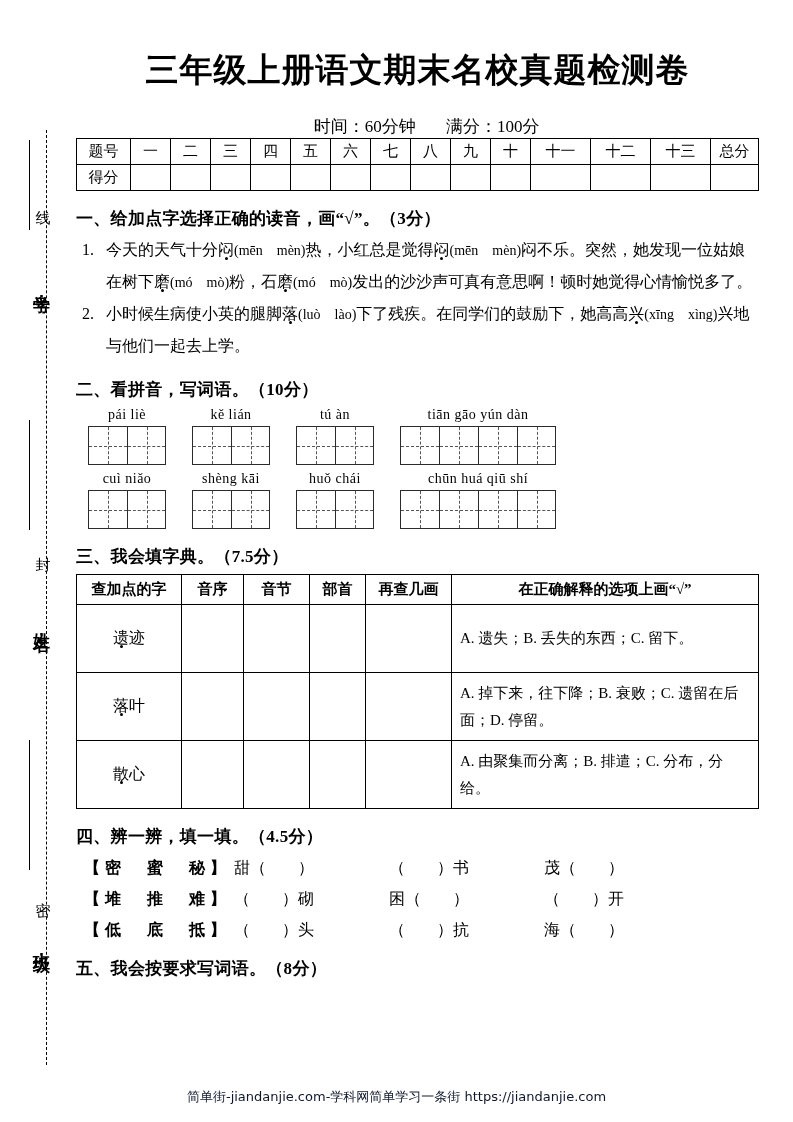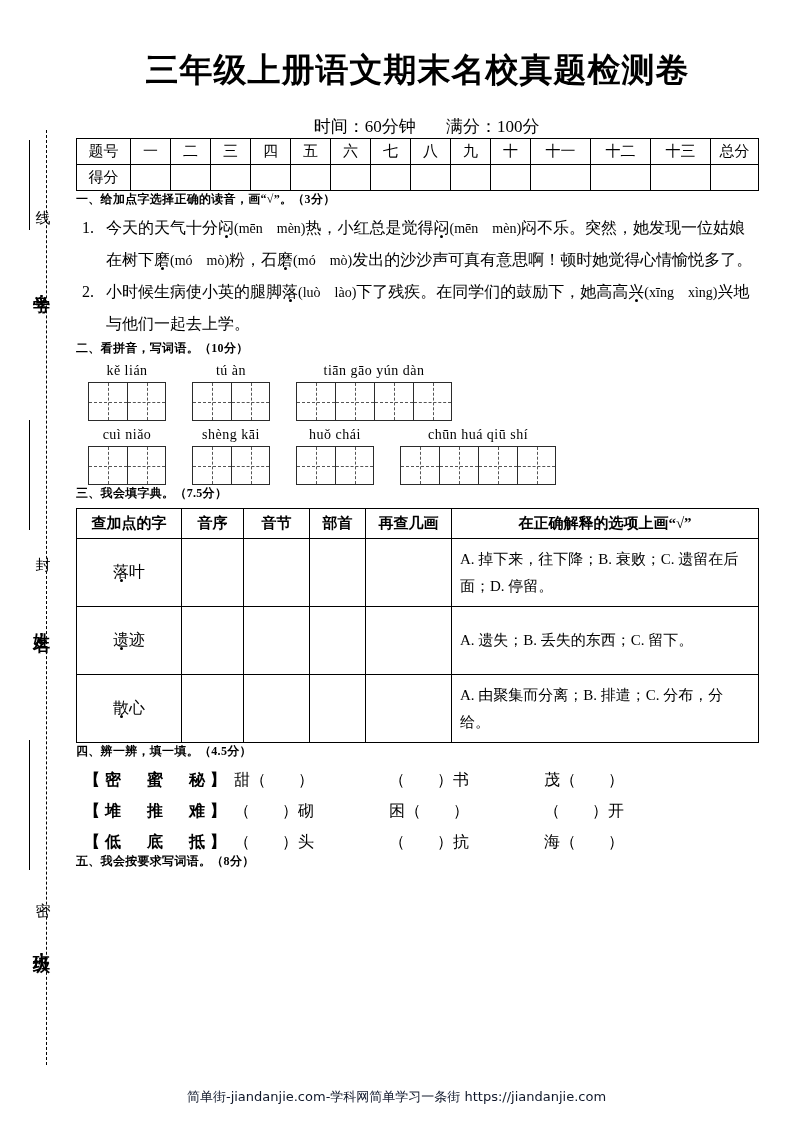--- a/index.html
+++ b/index.html
@@ -102,22 +102,23 @@
     font-size: 15px;
     padding: 0 1px;
     white-space: nowrap;
   }
   #score-table td.rowhead { width: 54px; font-size: 15px; }
   #score-table td.wide { width: 60px; }
   #score-table td.total { width: 48px; }
 
   
   .sec-head {
-    font-size: 12px;
+    font-size: 17px;
     font-weight: bold;
+    margin-top: 16px;
     margin-bottom: 4px;
     letter-spacing: 0.3px;
   }
 
   
   .q-item {
     display: flex;
     font-size: 16px;
     line-height: 2.0;
     margin-left: 6px;
@@ -327,20 +328,27 @@
       <div class="q-item">
         <span class="q-num">2.</span>
         <span class="q-body"><span>小时候生病使小英的腿脚</span><span class="dotted">落</span><span class="py">(luò　lào)</span><span>下了残疾。在同学们的鼓励下，她高高</span><span class="dotted">兴</span><span class="py">(xīng　xìng)</span><span>兴地与他们一起去上学。</span></span>
       </div>
     </div>
 
   <div class="sec-head">二、看拼音，写词语。（10分）</div>
   <div id="pinyin-area">
       <div class="pin-row">
         <div class="pin-group">
+          <div class="pin-text">pái liè</div>
+          <div class="tzg">
+            <div class="cell"></div>
+            <div class="cell"></div>
+          </div>
+        </div>
+        <div class="pin-group">
           <div class="pin-text">kě lián</div>
           <div class="tzg">
             <div class="cell"></div>
             <div class="cell"></div>
           </div>
         </div>
         <div class="pin-group">
           <div class="pin-text">tú  àn</div>
           <div class="tzg">
             <div class="cell"></div>
@@ -406,34 +414,34 @@
           <th>查加点的字</th>
           <th>音序</th>
           <th>音节</th>
           <th>部首</th>
           <th>再查几画</th>
           <th>在正确解释的选项上画“√”</th>
         </tr>
       </thead>
     <tbody id="dict-body">
         <tr>
+          <td class="ch"><span class="dotted">遗</span><span>迹</span></td>
+          <td class="blank"></td>
+          <td class="blank"></td>
+          <td class="blank"></td>
+          <td class="blank"></td>
+          <td class="opts">A. 遗失；B. 丢失的东西；C. 留下。</td>
+        </tr>
+        <tr>
           <td class="ch"><span class="dotted">落</span><span>叶</span></td>
           <td class="blank"></td>
           <td class="blank"></td>
           <td class="blank"></td>
           <td class="blank"></td>
           <td class="opts">A. 掉下来，往下降；B. 衰败；C. 遗留在后面；D. 停留。</td>
-        </tr>
-        <tr>
-          <td class="ch"><span class="dotted">遗</span><span>迹</span></td>
-          <td class="blank"></td>
-          <td class="blank"></td>
-          <td class="blank"></td>
-          <td class="blank"></td>
-          <td class="opts">A. 遗失；B. 丢失的东西；C. 留下。</td>
         </tr>
         <tr>
           <td class="ch"><span class="dotted">散</span><span>心</span></td>
           <td class="blank"></td>
           <td class="blank"></td>
           <td class="blank"></td>
           <td class="blank"></td>
           <td class="opts">A. 由聚集而分离；B. 排遣；C. 分布，分给。</td>
         </tr>
       </tbody>

